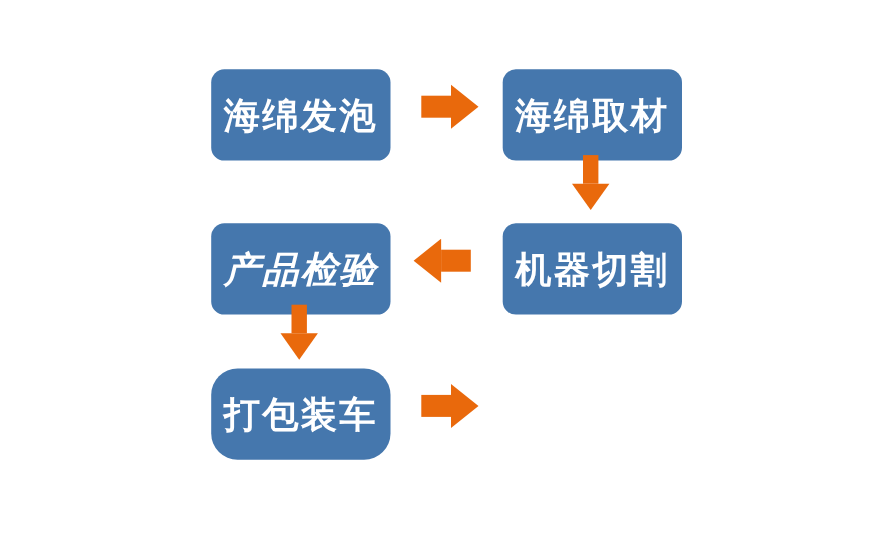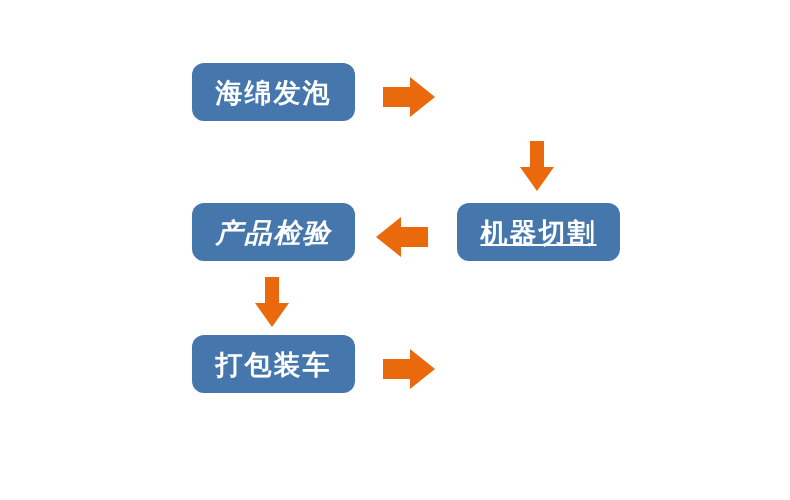--- a/index.html
+++ b/index.html
@@ -13,37 +13,37 @@
   .canvas {
     position: relative;
     width: 790px;
     height: 500px;
     background: var(--background);
     font-family: "DejaVu Sans", "Liberation Sans", sans-serif;
   }
   .node {
     position: absolute;
     width: 163px;
-    height: 58px;
+    height: 83px;
     background: var(--box-fill);
     border-radius: 12px;
     color: var(--text-color);
     display: flex;
     align-items: center;
     justify-content: center;
-    font-size: 27px;
+    font-size: 33px;
     font-weight: bold;
     letter-spacing: 2px;
     line-height: 1;
   }
   .n1 { left: 192px; top: 63px; }
   .n2 { left: 457px; top: 63px; }
-  .n3 { left: 457px; top: 203px; text-decoration: underline; }
+  .n3 { left: 457px; top: 203px; }
   .n4 { left: 192px; top: 203px; font-style: italic; }
-  .n5 { left: 192px; top: 335px; }
+  .n5 { left: 192px; top: 335px; border-radius: 24px; }
   .n6 { left: 457px; top: 335px; }
 
   .arrow { position: absolute; display: flex; }
 
   
   .arrow-h { align-items: center; }
   .arrow-h .stem { width: 27px; height: 20px; background: var(--arrow); }
   .arrow-h .head-right {
     width: 0; height: 0;
     border-top: 20px solid transparent;
@@ -77,20 +77,21 @@
 
 <div class="canvas">
 
   <div class="node n1">海绵发泡</div>
 
   <div class="arrow arrow-h a1">
     <div class="stem"></div>
     <div class="head-right"></div>
   </div>
 
+  <div class="node n2">海绵取材</div>
 
   <div class="arrow arrow-v a2">
     <div class="stem"></div>
     <div class="head-down"></div>
   </div>
 
   <div class="node n3">机器切割</div>
 
   <div class="arrow arrow-h a3">
     <div class="head-left"></div>

